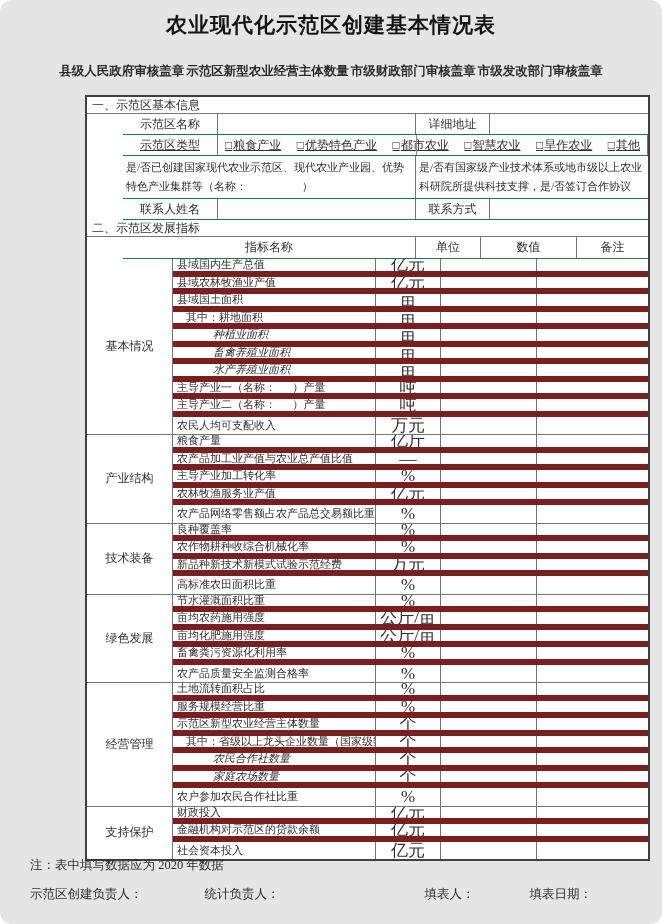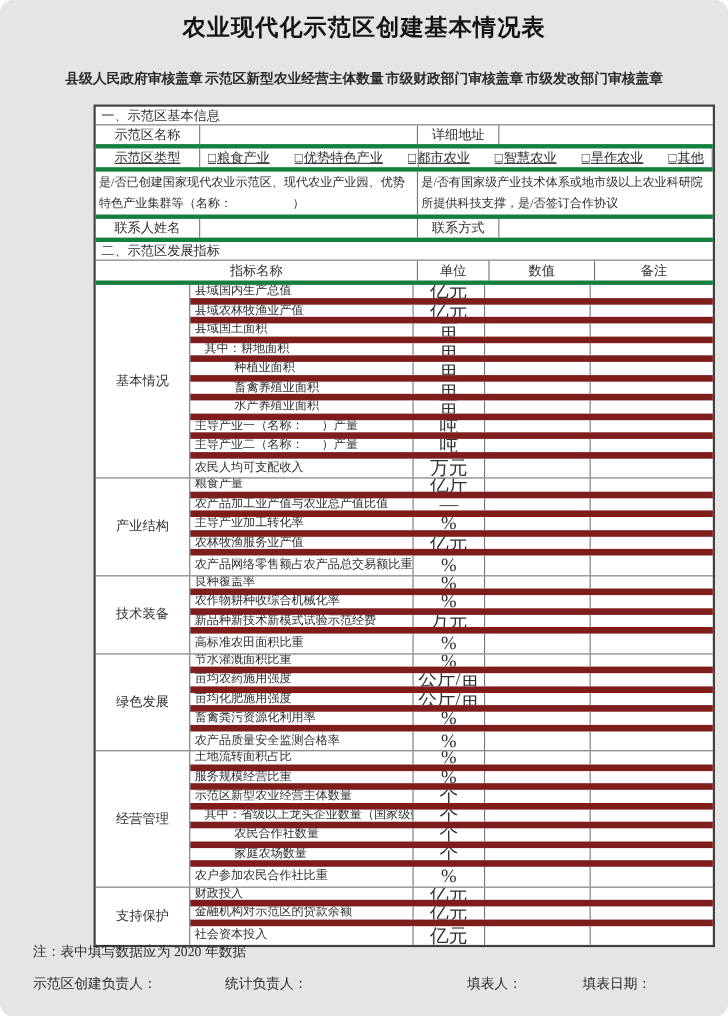--- a/index.html
+++ b/index.html
@@ -14,21 +14,21 @@
   .stamps{
     display:flex;justify-content:center;gap:2px;
     margin-top:24px;font-size:12.5px;font-weight:600;color:#2b2b2b;white-space:nowrap;
   }
   .form{
     position:absolute;left:85px;top:95px;width:565px;
     border:2px solid #404040;box-sizing:border-box;background:#fff;
     font-size:12px;line-height:15px;
   }
   .form *{box-sizing:border-box;}
-  .row{display:flex;border-bottom:4px solid #15803d;align-items:stretch;}
+  .row{display:flex;border-bottom:1px solid #15803d;align-items:stretch;margin-left:36px;}
   .cell{display:flex;align-items:center;border-right:1px solid #757575;padding:0 4px;overflow:hidden;white-space:nowrap;}
   .cell:last-child{border-right:none;}
   .sec-title{height:17px;display:flex;align-items:center;padding:0 5px;border-bottom:1px solid #757575;}
   .r21{height:21px;}
   .lbl{justify-content:center;padding:0 2px;}
   .w-lbl1{width:95px;}
   .w-val1{width:198px;}
   .w-lbl2{width:74px;}
   .w-val2{width:198px;flex:1;}
   .type-row{position:relative;text-decoration:underline;}
@@ -45,21 +45,21 @@
   .h-val{width:96px;justify-content:center;}
   .h-rem{width:111px;flex:1;justify-content:center;}
   .group{display:flex;border-bottom:1px solid #757575;align-items:stretch;}
   .group:last-child{border-bottom:none;}
   .gcat{width:90px;display:flex;align-items:center;justify-content:center;border-right:1px solid #757575;}
   .grows{flex:1;display:flex;flex-direction:column;}
   .grow{display:flex;height:17.5px;border-bottom:6px solid #7f1d1d;align-items:stretch;}
   .grow:last-child{border-bottom:none;height:17.5px;}
   .gname{width:203px;font-size:11px;white-space:pre;padding:0 2px 0 4px;}
   .gname.ind1{padding-left:13px;}
-  .gname.ind2{padding-left:40px;}
+  .gname.ind2{padding-left:40px;font-style:italic;}
   .gunit{width:65px;justify-content:center;font-size:17px;}
   .gval{width:96px;}
   .grem{width:111px;flex:1;}
   .note{position:absolute;left:30px;top:857px;font-size:12.5px;color:#2b2b2b;}
   .signs{position:absolute;left:0;top:886px;display:flex;font-size:12.5px;color:#2b2b2b;white-space:nowrap;}
 </style>
 </head>
 <body>
 
 <div class="page">

